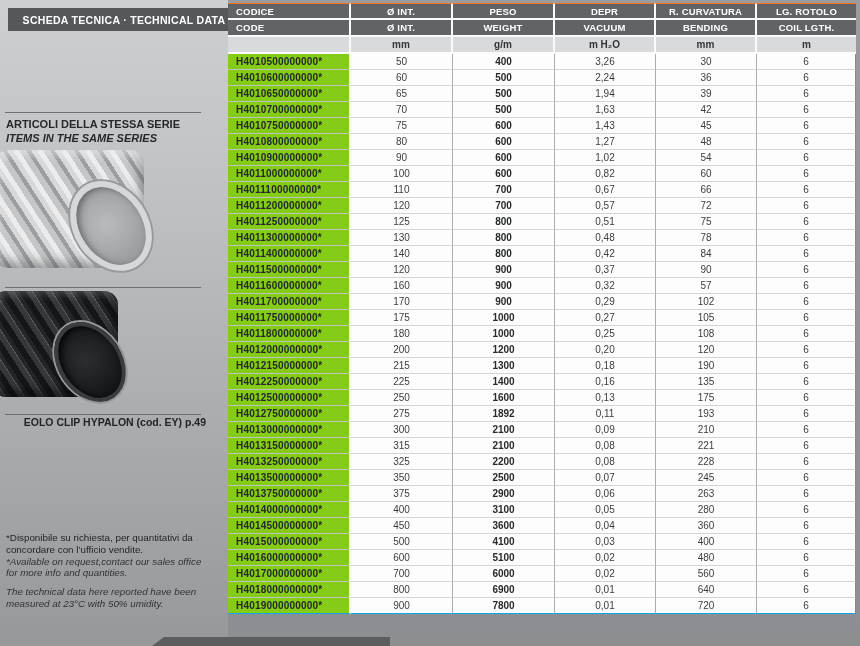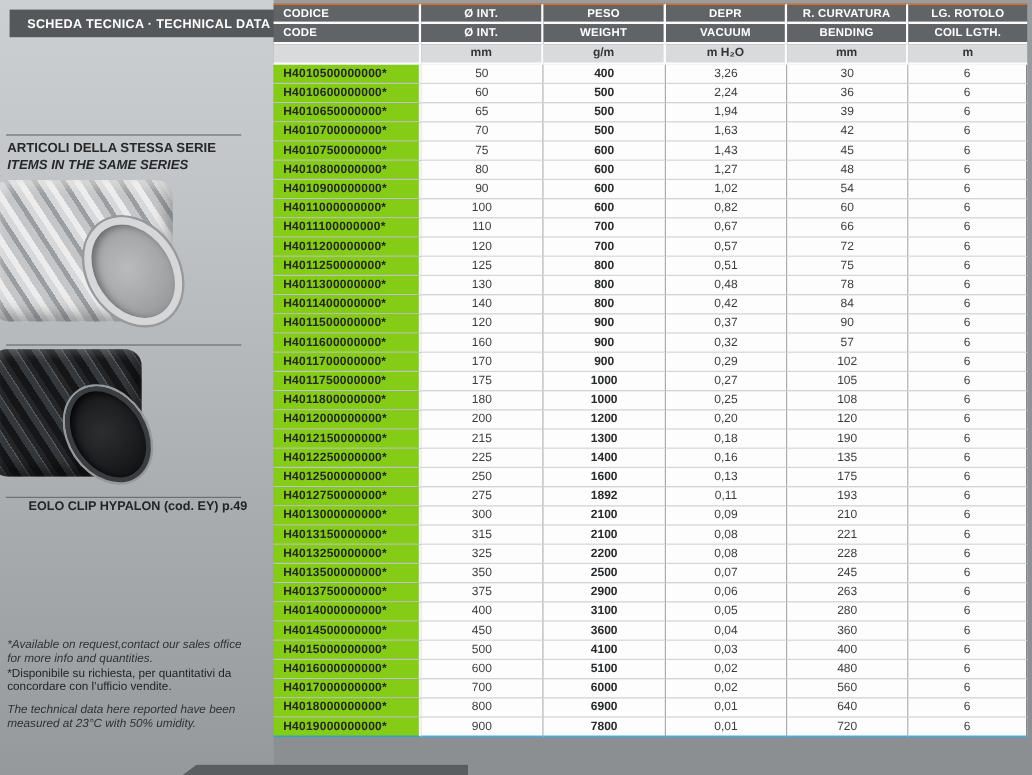--- a/index.html
+++ b/index.html
@@ -116,24 +116,24 @@
   </div>
 
   <div class="hose hose1"></div>
   <div class="rule" style="top:287px"></div>
 
   <div class="hose hose2"></div>
   <div class="caption cap2">EOLO CLIP HYPALON (cod. EY) p.49</div>
   <div class="rule" style="top:414px"></div>
 
   <div class="footnotes">
+    <div class="fn">*Disponibile su richiesta, per quantitativi da
+concordare con l’ufficio vendite.</div>
     <div class="fn italic">*Available on request,contact our sales office
 for more info and quantities.</div>
-    <div class="fn">*Disponibile su richiesta, per quantitativi da
-concordare con l’ufficio vendite.</div>
     <div class="fn-gap"></div>
     <div class="fn italic">The technical data here reported have been
 measured at 23°C with 50% umidity.</div>
   </div>
 </div>
 
 <div class="dtable">
 
   <div class="grid-row hrow1">
     <div class="hcell first">CODICE</div>

